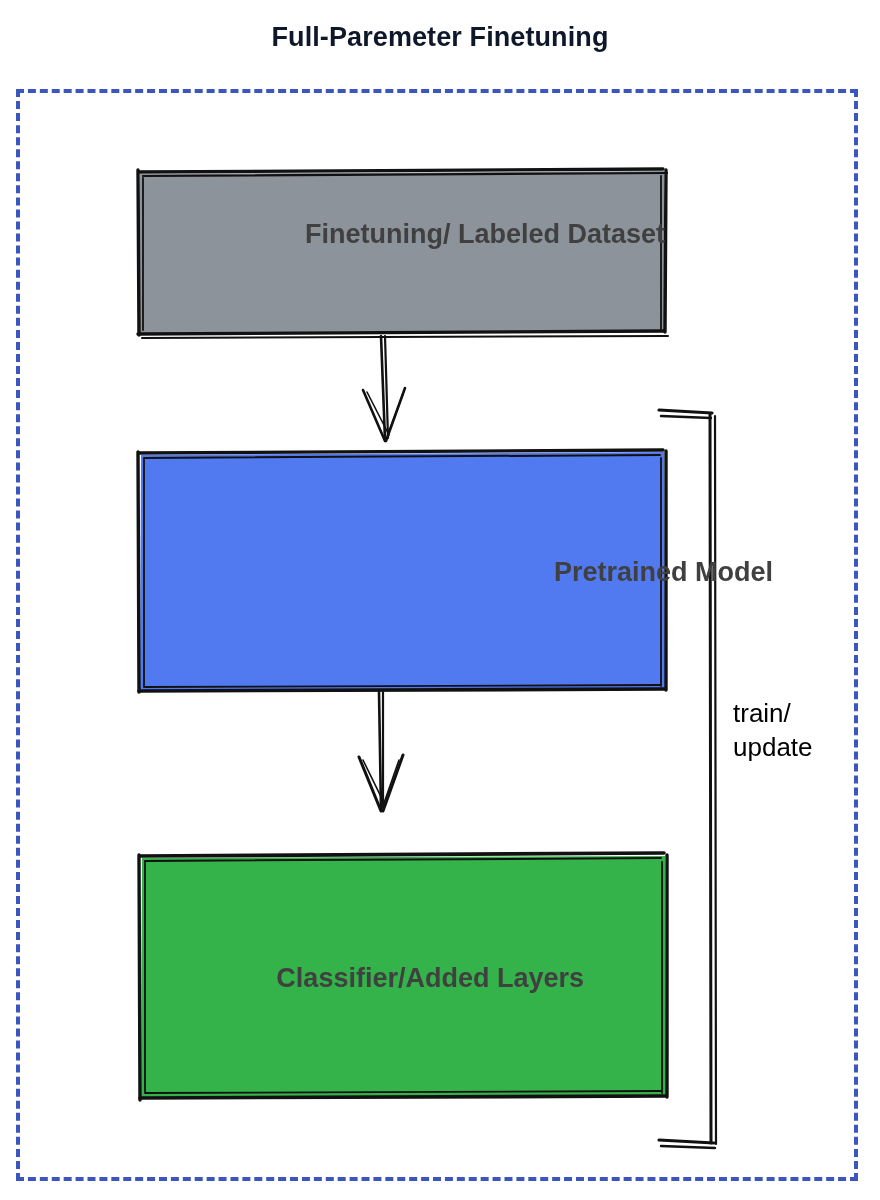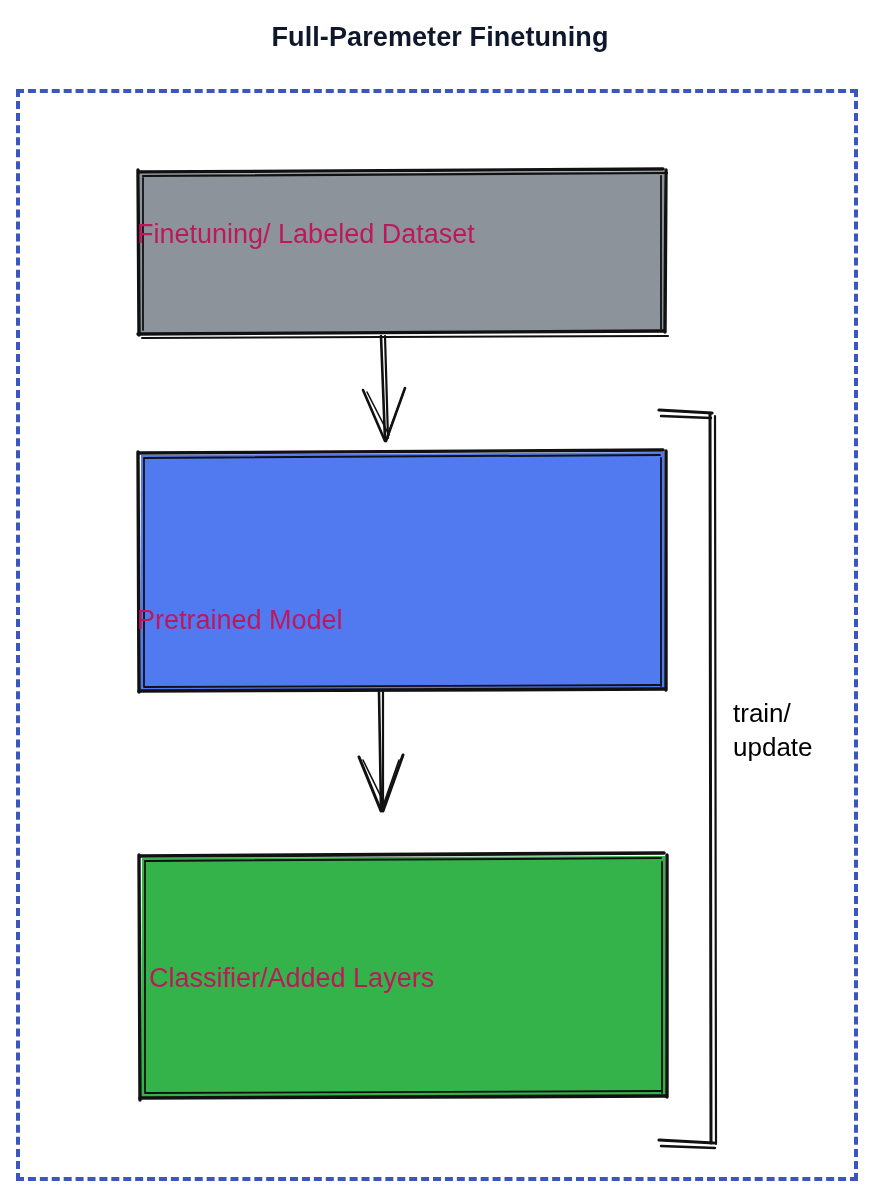--- a/index.html
+++ b/index.html
@@ -55,44 +55,42 @@
     position: absolute;
     left: 0;
     top: 0;
     width: 880px;
     height: 1200px;
   }
 
   
   .node-label {
     position: absolute;
-    text-align: left;
-    color: #be185d;
+    text-align: right;
+    color: #404040;
     font-size: 27px;
-    font-weight: 400;
+    font-weight: 700;
     white-space: nowrap;
     user-select: none;
     line-height: 1.15;
   }
   #label-dataset {
     left: 137px;
     top: 219px;
     width: 528px;
   }
   #label-pretrained {
     left: 137px;
     top: 557px;
     width: 636px;
-    margin-top: 48px;
   }
   #label-classifier {
     left: 137px;
     top: 963px;
     width: 447px;
-    margin-left: 12px;
   }
 
   
   #label-feedback {
     position: absolute;
     left: 733px;
     top: 697px;
     width: 115px;
     text-align: left;
     color: #000000;

